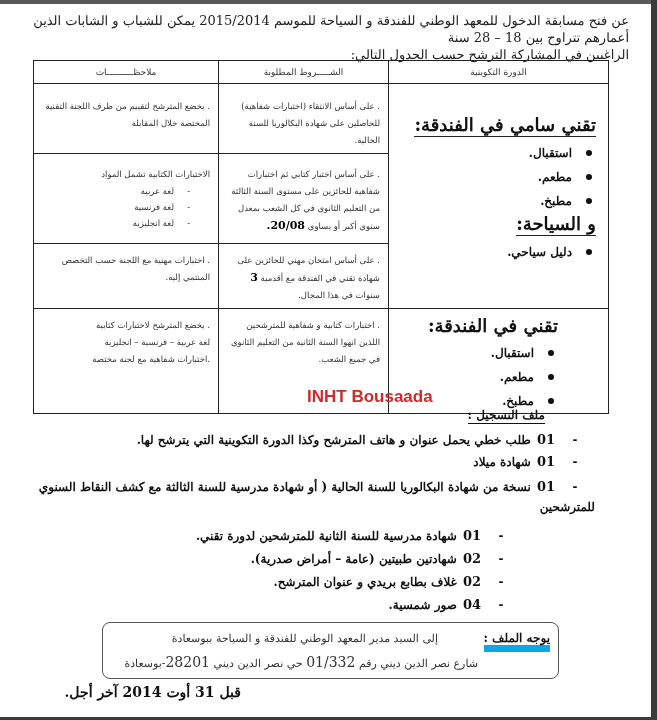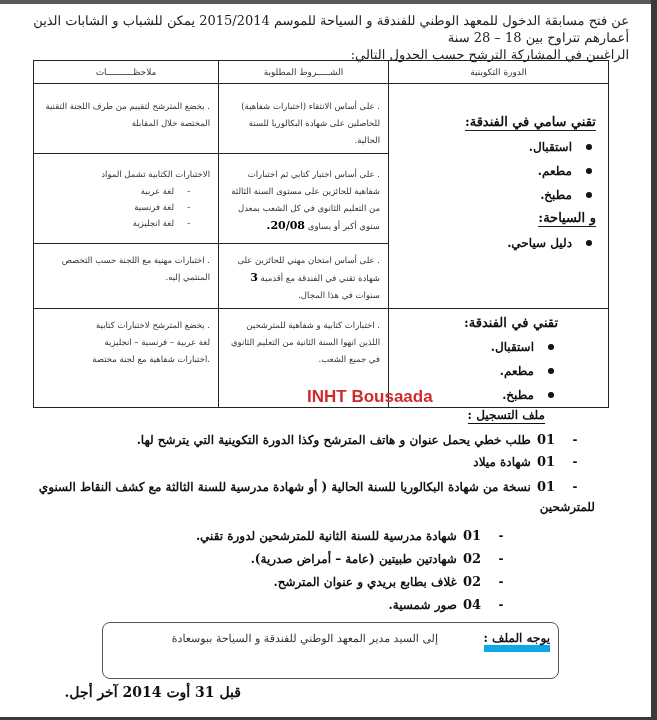--- a/index.html
+++ b/index.html
@@ -37,21 +37,21 @@
   .col-notes { width: 185px; }
 
   .cell-text { font-size: 8.5px; line-height: 17px; color: #333; padding: 6px 8px 4px 8px; text-align: right; }
   .cell-text .num { font-weight: bold; font-size: 11px; color: #000; }
   .notes-list { list-style: none; padding: 0 20px 0 0; margin: 0; }
   .notes-list li { font-size: 8.5px; line-height: 16px; }
   .notes-list li::before { content: "-"; display: inline-block; width: 16px; }
 
   .course { padding: 0 12px 0 0; }
   .course-title {
-    font-weight: bold; font-size: 13px; display: inline-block;
+    font-weight: bold; font-size: 18px; display: inline-block;
     border-bottom: 1px solid #222; padding-bottom: 1px; margin-top: 4px; margin-bottom: 4px;
   }
   .course ul { margin: 0; padding: 0 24px 0 0; list-style: none; }
   .course ul li { font-size: 12px; font-weight: bold; line-height: 24px; position: relative; }
   .course ul li::before {
     content: ""; position: absolute; right: -20px; top: 9px; width: 6px; height: 6px;
     border-radius: 50%; background: #111;
   }
 
   .watermark {
@@ -213,20 +213,26 @@
   <div class="reg-item" style="right:130px; top:572px;">
     <span class="dash">-</span><span class="count">02</span><span>غلاف بطابع بريدي و عنوان المترشح.</span>
   </div>
   <div class="reg-item" style="right:130px; top:595px;margin-left:36px;">
     <span class="dash">-</span><span class="count">04</span><span>صور شمسية.</span>
   </div>
 
   <div class="address-box">
     <div class="addr-label">يوجه الملف :</div>
     <div class="addr-line1">إلى السيد مدير المعهد الوطني للفندقة و السياحة ببوسعادة</div>
+    <div class="addr-line2">
+      <span>شارع نصر الدين ديني رقم</span>
+      <span class="num">01/332</span>
+      <span>حي نصر الدين ديني</span>
+      <span class="num">28201</span><span>-بوسعادة</span>
+    </div>
   </div>
 
   <div class="deadline">
     <span>قبل</span>
     <span>31</span>
     <span>أوت</span>
     <span>2014</span>
     <span>آخر أجل.</span>
   </div>
 </div>

